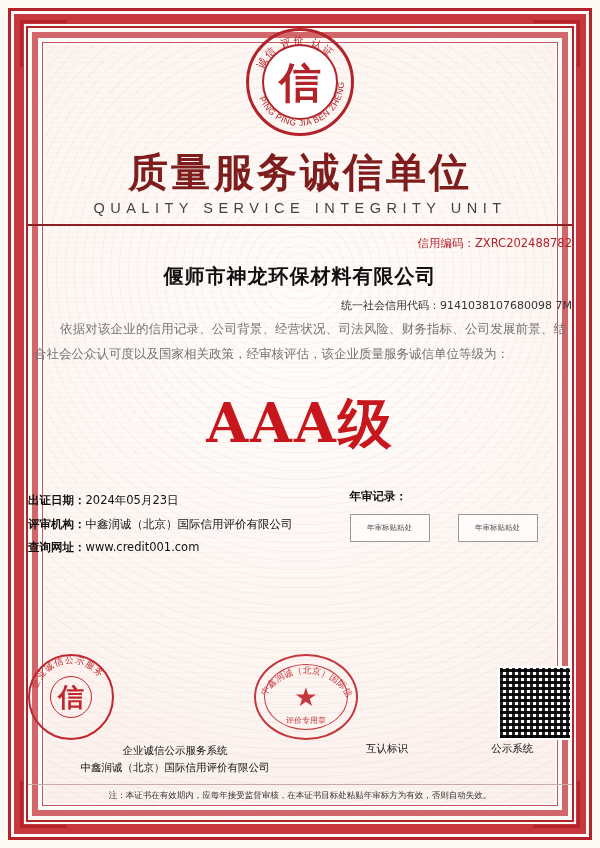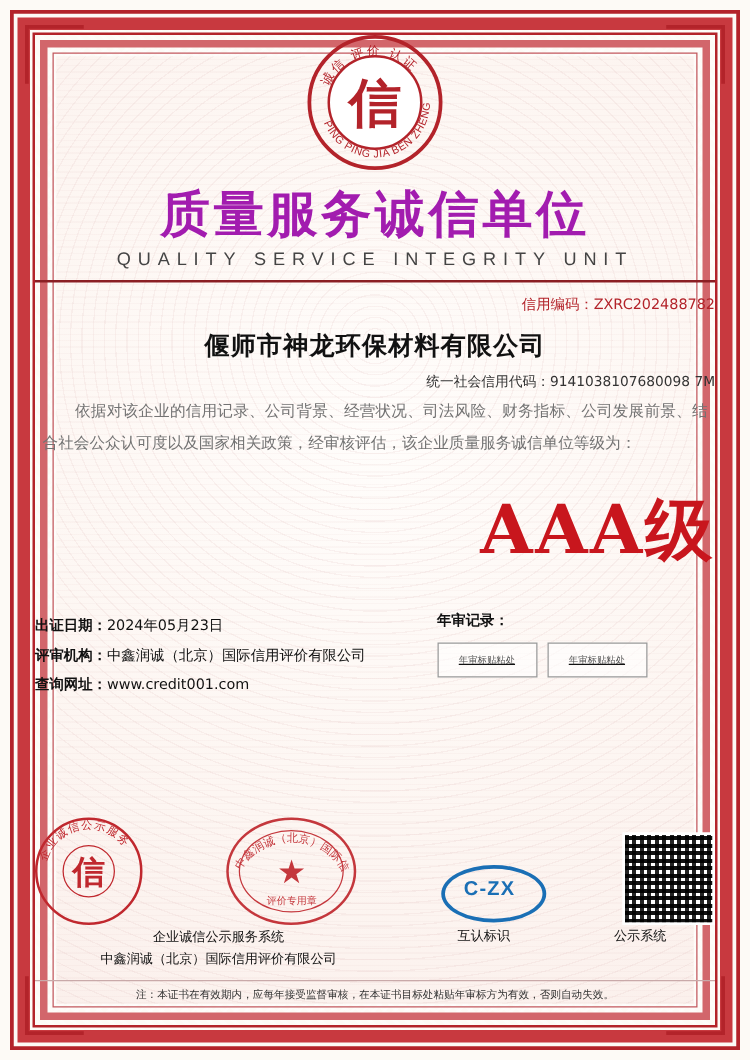--- a/index.html
+++ b/index.html
@@ -159,21 +159,21 @@
   .emblem .arc-text-cn {
     font-size: 10px;
     fill: #b3232a;
     letter-spacing: 2px;
     font-family: "DejaVu Sans", sans-serif;
   }
 
   
   .title-cn {
     text-align: center;
-    color: #a21caf;
+    color: #7f1d1d;
     font-size: 40px;
     font-weight: bold;
     letter-spacing: 3px;
     margin-top: 14px;
     font-family: "DejaVu Sans", sans-serif;
     line-height: 1.1;
   }
   .title-en {
     text-align: center;
     color: #444;
@@ -220,21 +220,21 @@
     font-size: 12.5px;
     line-height: 2;
     color: #737373;
     text-align: justify;
     text-indent: 26px;
     padding: 0 6px;
     font-family: "DejaVu Sans", sans-serif;
   }
 
   .grade {
-    text-align: right;
+    text-align: center;
     color: #c8161d;
     font-size: 54px;
     font-weight: bold;
     margin-top: 22px;
     letter-spacing: 2px;
     font-family: "DejaVu Serif", serif;
   }
 
   
   .details {
@@ -255,23 +255,22 @@
     padding-left: 6px;
     box-sizing: border-box;
   }
   .annual-label {
     font-weight: bold;
     font-size: 11.5px;
     margin-bottom: 8px;
   }
   .sticker-row {
     display: flex;
-    gap: 8px;
+    gap: 28px;
     margin-top: 10px;
-    text-decoration: underline;
   }
   .sticker {
     width: 78px;
     height: 26px;
     border: 1px solid #999;
     font-size: 7.5px;
     color: #555;
     display: flex;
     align-items: center;
     justify-content: center;
@@ -519,26 +518,20 @@
               </defs>
               <text class="ot">
                 <textPath href="#ovalArc" startOffset="4%">中鑫润诚（北京）国际信用评价有限公司</textPath>
               </text>
             </svg>
             <div class="star">★</div>
             <div class="obot">评价专用章</div>
           </div>
         </div>
 
-        <div class="seal-block">
-          <div class="logo-ceza">
-            <div class="ell"></div>
-            <div class="txt">C-ZX</div>
-          </div>
-        </div>
 
         <div class="seal-block">
           <div class="qr"></div>
         </div>
 
       </div>
 
       <div class="seal-captions">
         <div class="cap-left">
           <div>企业诚信公示服务系统</div>

